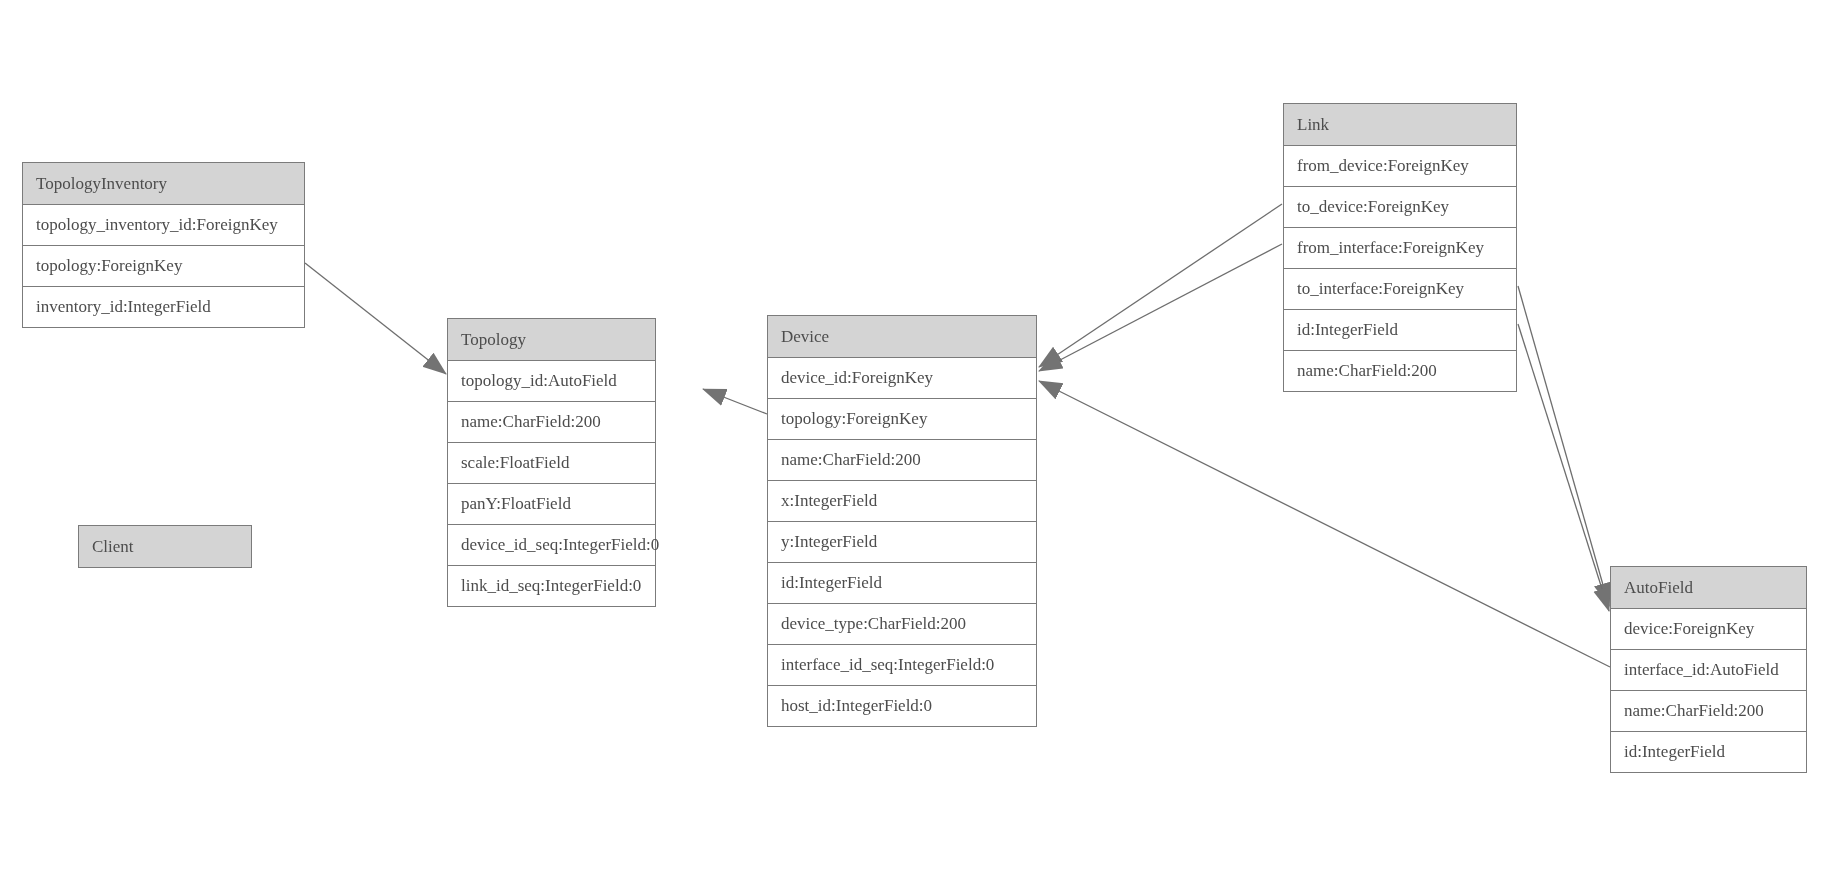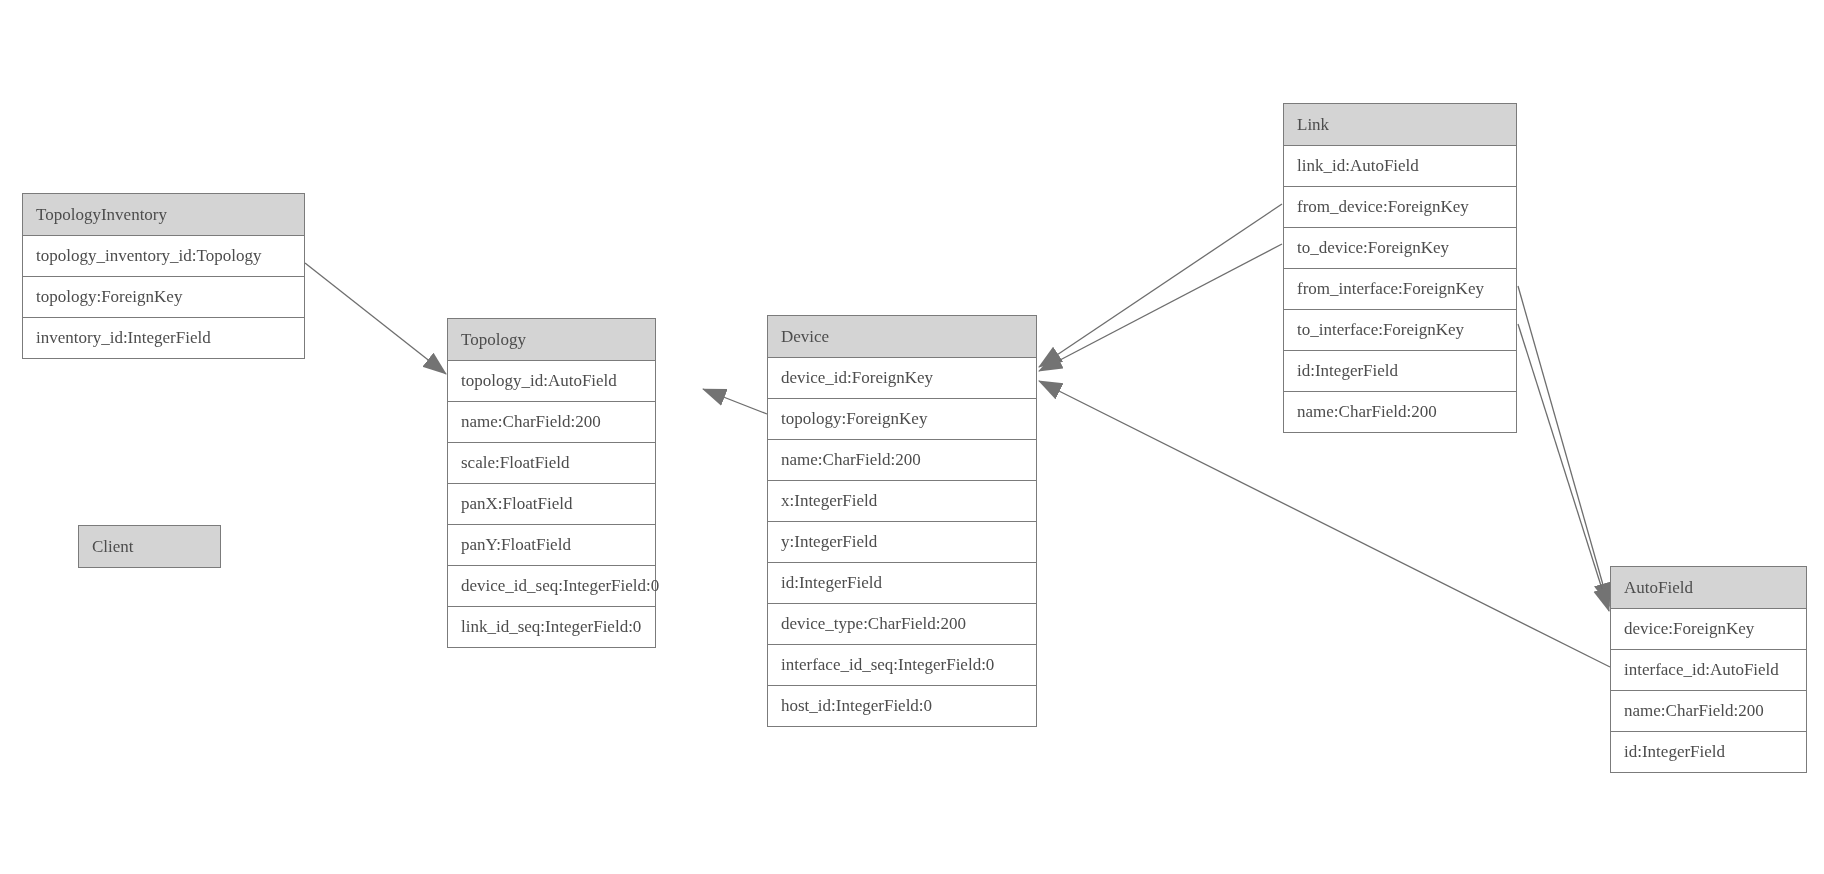--- a/index.html
+++ b/index.html
@@ -60,54 +60,52 @@
     </defs>
   <line x1="305" y1="263" x2="446" y2="374" stroke="#6e6e6e" stroke-width="1.3" marker-end="url(#arrow)"></line>
       <line x1="767" y1="414" x2="703" y2="389" stroke="#6e6e6e" stroke-width="1.3" marker-end="url(#arrow)"></line>
       <line x1="1282" y1="204" x2="1039" y2="367" stroke="#6e6e6e" stroke-width="1.3" marker-end="url(#arrow)"></line>
       <line x1="1282" y1="244" x2="1039" y2="371" stroke="#6e6e6e" stroke-width="1.3" marker-end="url(#arrow)"></line>
       <line x1="1610" y1="667" x2="1039" y2="381" stroke="#6e6e6e" stroke-width="1.3" marker-end="url(#arrow)"></line>
       <line x1="1518" y1="286" x2="1609" y2="606" stroke="#6e6e6e" stroke-width="1.3" marker-end="url(#arrow)"></line>
       <line x1="1518" y1="324" x2="1609" y2="611" stroke="#6e6e6e" stroke-width="1.3" marker-end="url(#arrow)"></line>
     </svg>
   <div id="entities">
-      <div class="entity" style="left: 22px; top: 162px; width: 283px; margin-top: 31px;">
+      <div class="entity" style="left: 22px; top: 162px; width: 283px;">
         <div class="entity-header">TopologyInventory</div>
-        <div class="entity-row">topology_inventory_id:Topology</div>
+        <div class="entity-row">topology_inventory_id:ForeignKey</div>
         <div class="entity-row">topology:ForeignKey</div>
         <div class="entity-row">inventory_id:IntegerField</div>
       </div>
       <div class="entity" style="left: 447px; top: 318px; width: 209px;">
         <div class="entity-header">Topology</div>
         <div class="entity-row">topology_id:AutoField</div>
         <div class="entity-row">name:CharField:200</div>
         <div class="entity-row">scale:FloatField</div>
-        <div class="entity-row">panX:FloatField</div>
         <div class="entity-row">panY:FloatField</div>
         <div class="entity-row">device_id_seq:IntegerField:0</div>
         <div class="entity-row">link_id_seq:IntegerField:0</div>
       </div>
-      <div class="entity" style="left: 78px; top: 525px; width: 143px;">
+      <div class="entity" style="left: 78px; top: 525px; width: 174px;">
         <div class="entity-header">Client</div>
       </div>
       <div class="entity" style="left: 767px; top: 315px; width: 270px;">
         <div class="entity-header">Device</div>
         <div class="entity-row">device_id:ForeignKey</div>
         <div class="entity-row">topology:ForeignKey</div>
         <div class="entity-row">name:CharField:200</div>
         <div class="entity-row">x:IntegerField</div>
         <div class="entity-row">y:IntegerField</div>
         <div class="entity-row">id:IntegerField</div>
         <div class="entity-row">device_type:CharField:200</div>
         <div class="entity-row">interface_id_seq:IntegerField:0</div>
         <div class="entity-row">host_id:IntegerField:0</div>
       </div>
       <div class="entity" style="left: 1283px; top: 103px; width: 234px;">
         <div class="entity-header">Link</div>
-        <div class="entity-row">link_id:AutoField</div>
         <div class="entity-row">from_device:ForeignKey</div>
         <div class="entity-row">to_device:ForeignKey</div>
         <div class="entity-row">from_interface:ForeignKey</div>
         <div class="entity-row">to_interface:ForeignKey</div>
         <div class="entity-row">id:IntegerField</div>
         <div class="entity-row">name:CharField:200</div>
       </div>
       <div class="entity" style="left: 1610px; top: 566px; width: 197px;">
         <div class="entity-header">AutoField</div>
         <div class="entity-row">device:ForeignKey</div>

